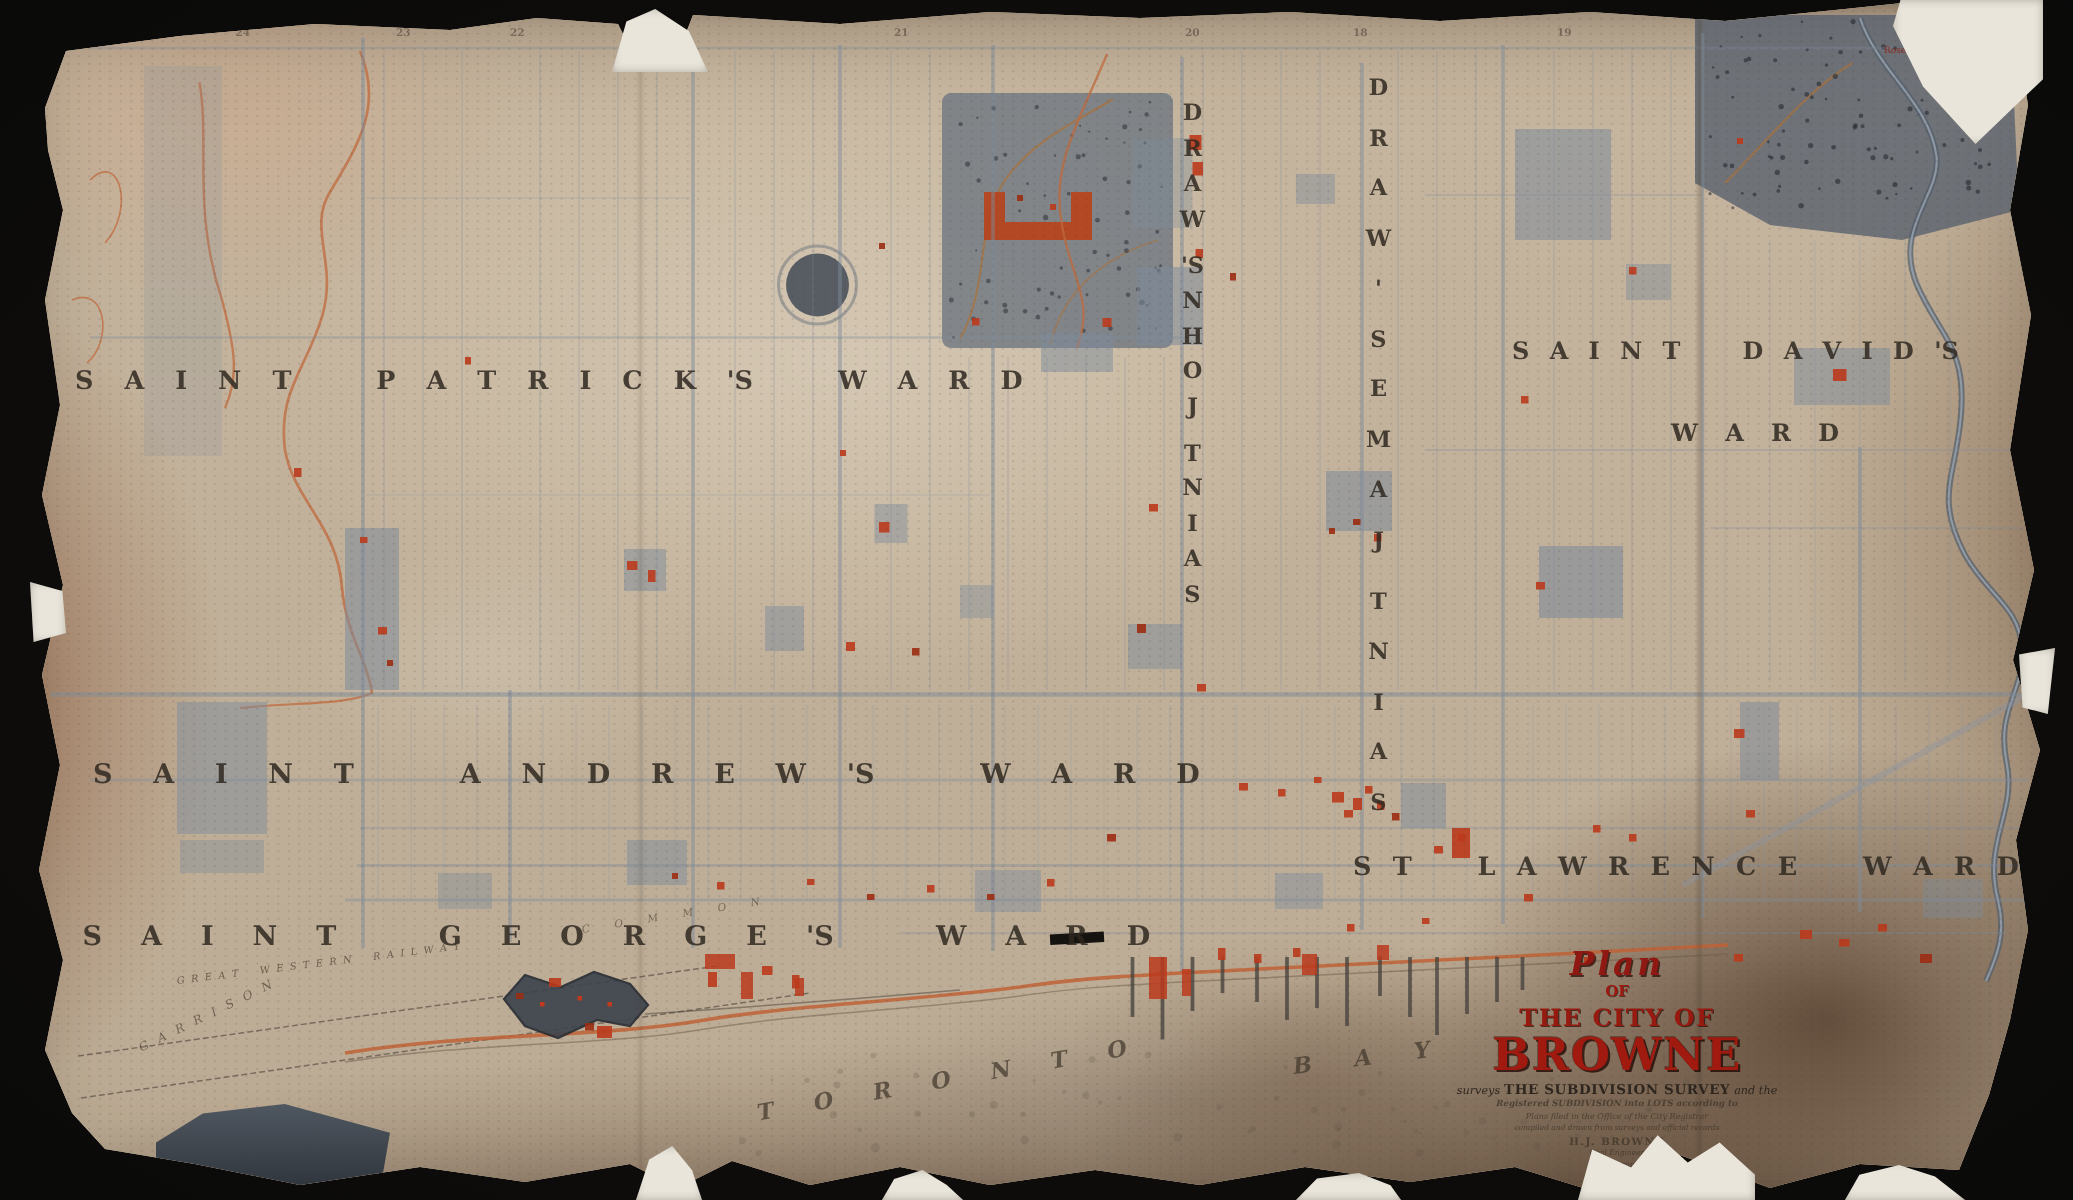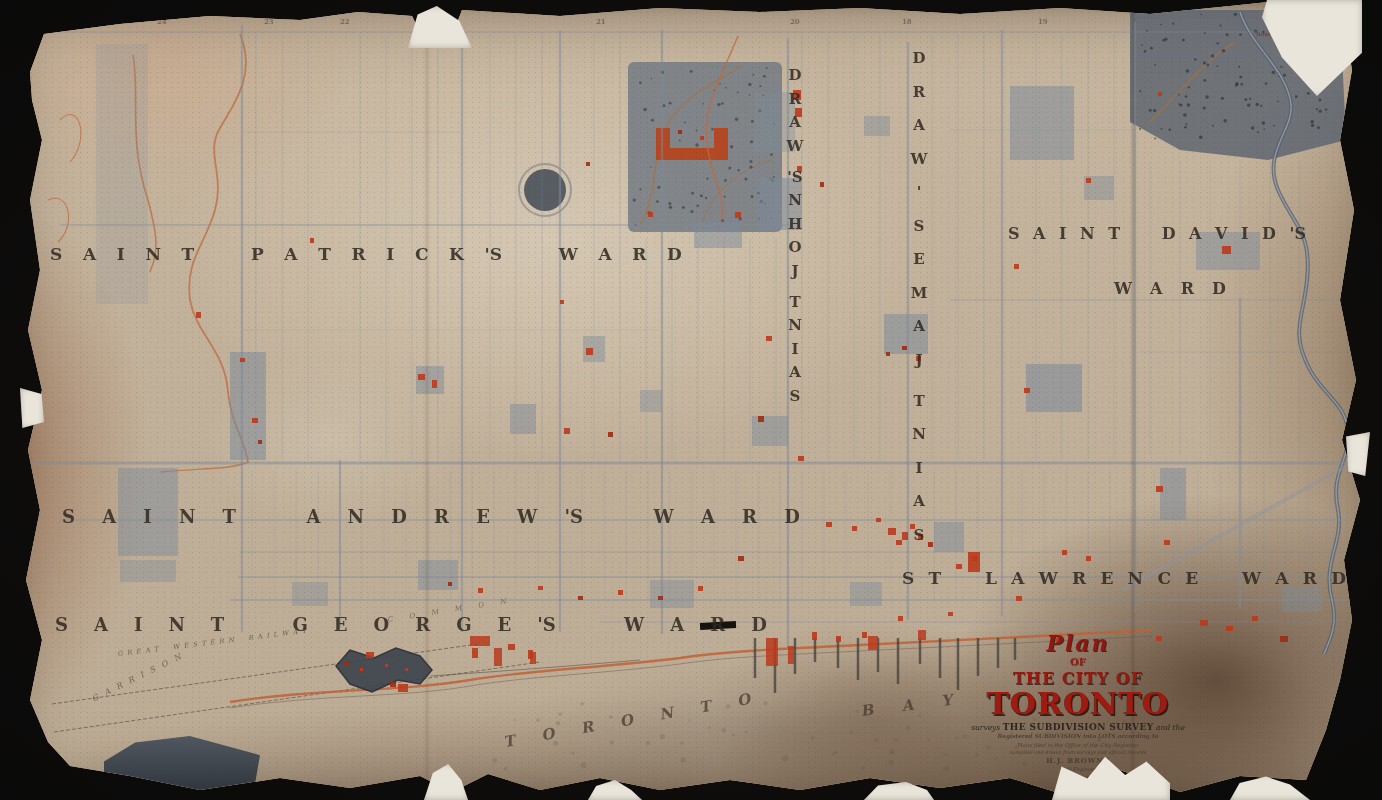--- a/index.html
+++ b/index.html
@@ -768,21 +768,21 @@
     <span class="lotnum" style="left:340px">22</span>
     <span class="lotnum" style="left:596px">21</span>
     <span class="lotnum" style="left:790px">20</span>
     <span class="lotnum" style="left:902px">18</span>
     <span class="lotnum" style="left:1038px">19</span>
 
     <div class="cartouche">
       <div class="c-plan">Plan</div>
       <div class="c-of">OF</div>
       <div class="c-city">THE CITY OF</div>
-      <div class="c-tor">TORONTO</div>
+      <div class="c-tor">BROWNE</div>
       <div class="c-shew">
         <span class="sw">surveys</span>
         <b>THE SUBDIVISION SURVEY</b>
         <span class="sw">and the</span>
       </div>
       <div class="fp">
         <div class="f0">Registered SUBDIVISION into LOTS according to</div>
         <div class="f1">Plans filed in the Office of the City Registrar</div>
         <div class="f2">compiled and drawn from surveys and official records</div>
         <div class="f3">H.J. BROWNE</div>

